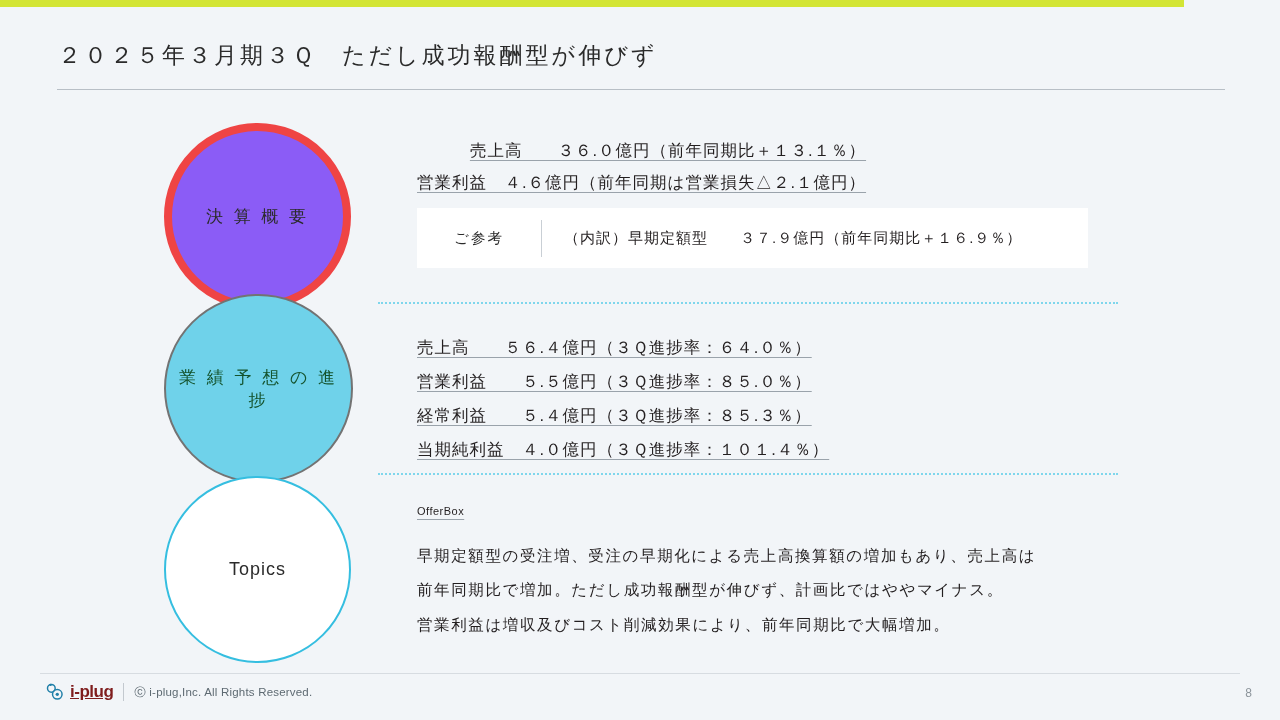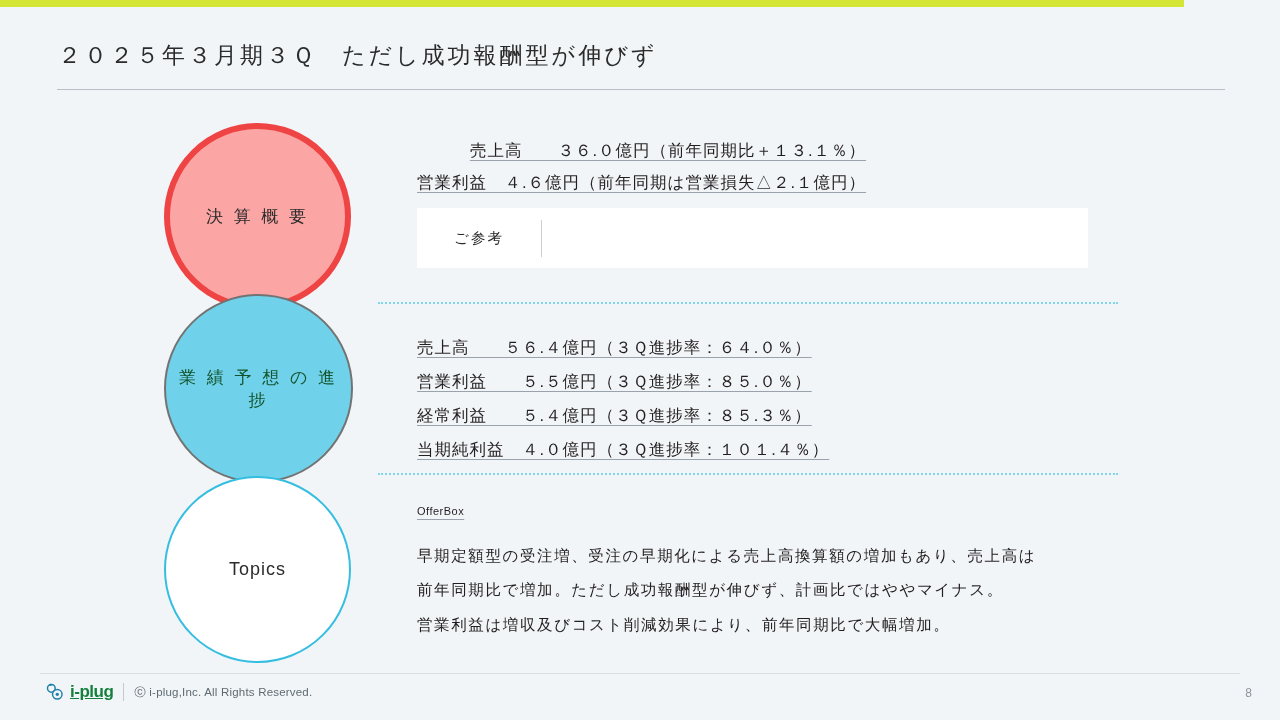--- a/index.html
+++ b/index.html
@@ -61,22 +61,22 @@
   }
   .circle span {
     font-size: 17px;
     letter-spacing: 3px;
   }
   .circle-1 {
     left: 164px;
     top: 123px;
     width: 187px;
     height: 187px;
-    border: 6px solid #ef4444;
-    background: #fca5a5;
+    border: 8px solid #ef4444;
+    background: #8b5cf6;
     color: #2b2b2b;
   }
   .circle-2 {
     left: 164px;
     top: 294px;
     width: 189px;
     height: 189px;
     border: 2px solid #737373;
     background: #6fd2ea;
     color: #14532d;
@@ -211,21 +211,21 @@
     align-items: center;
   }
   .logo-mark {
     width: 22px;
     height: 22px;
     margin-right: 4px;
   }
   .logo-text {
     font-size: 17px;
     font-weight: bold;
-    color: #15803d;
+    color: #7f1d1d;
     letter-spacing: -0.5px;
     text-decoration: underline;
   }
   .logo-div {
     width: 1px;
     height: 18px;
     background: #c3c9cf;
     margin: 0 10px;
   }
   .copyright {
@@ -265,20 +265,21 @@
 
 <div class="sec1">
   <div class="line-u">売上高　　３６.０億円（前年同期比＋１３.１％）</div>
   <div class="line-u">営業利益　４.６億円（前年同期は営業損失△２.１億円）</div>
 </div>
 
 <div class="ref-box">
   <div class="ref-label">ご参考</div>
   <div class="ref-sep"></div>
   <div class="ref-lines">
+    <div class="ref-line-2">（内訳）早期定額型　　３７.９億円（前年同期比＋１６.９％）</div>
   </div>
 </div>
 
 <div class="sec2">
   <div class="line-u">売上高　　５６.４億円（３Ｑ進捗率：６４.０％）</div>
   <div class="line-u">営業利益　　５.５億円（３Ｑ進捗率：８５.０％）</div>
   <div class="line-u">経常利益　　５.４億円（３Ｑ進捗率：８５.３％）</div>
   <div class="line-u">当期純利益　４.０億円（３Ｑ進捗率：１０１.４％）</div>
 </div>
 

